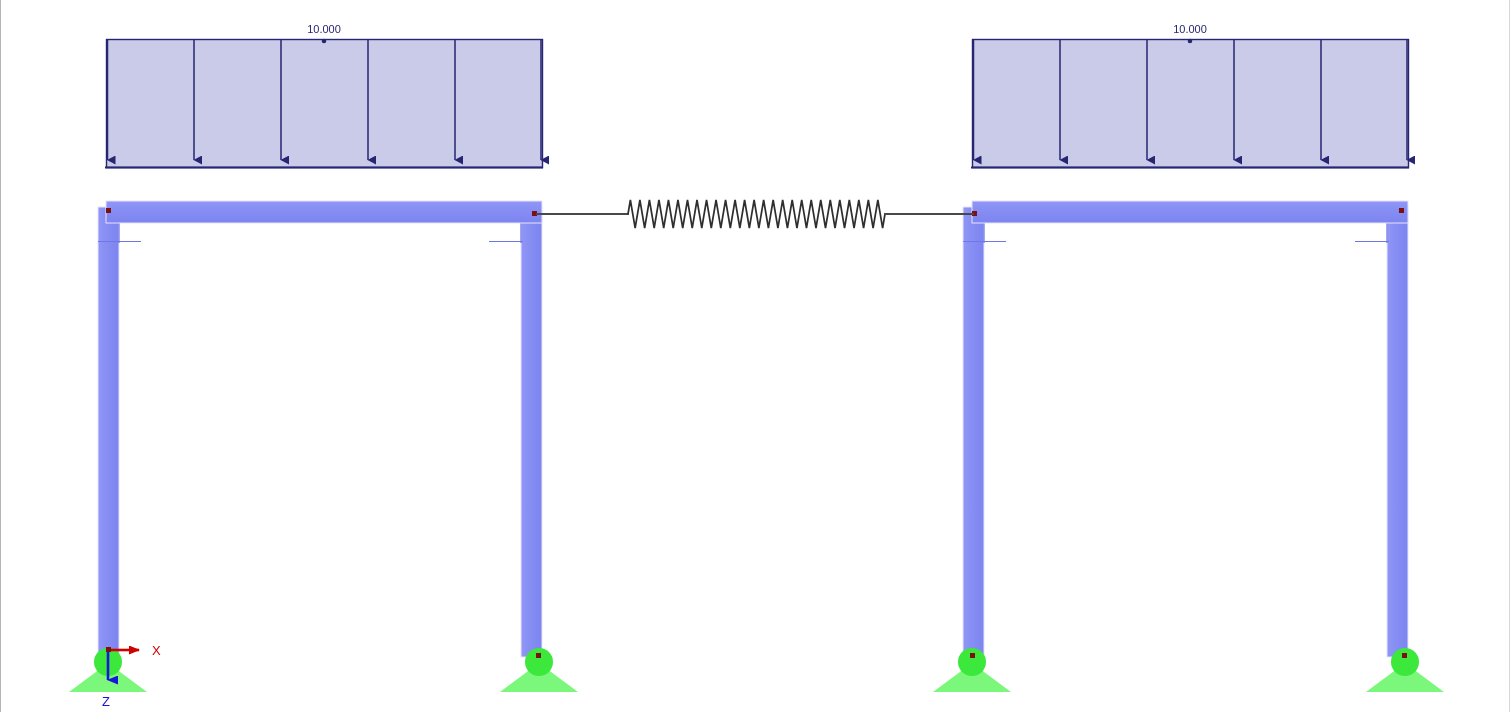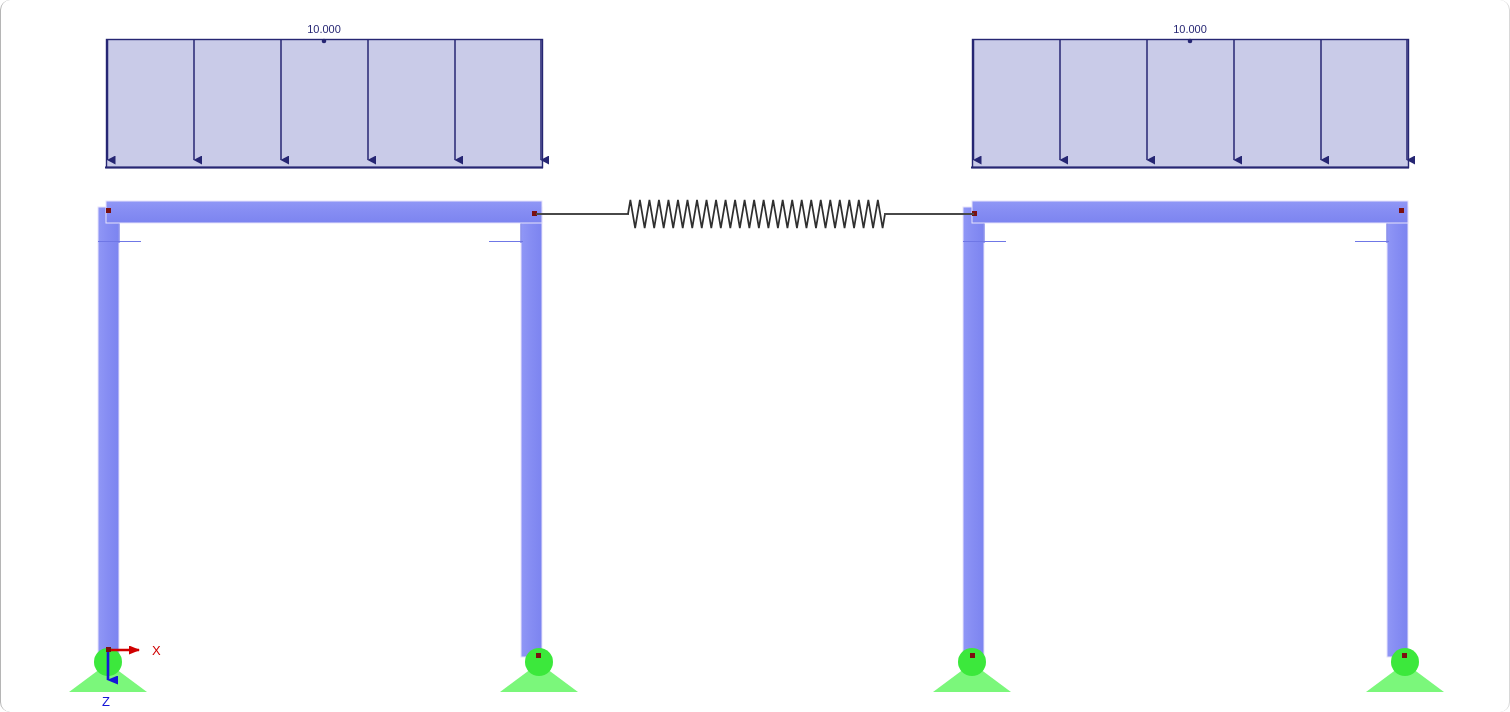--- a/index.html
+++ b/index.html
@@ -12,21 +12,20 @@
   }
   #viewport {
     position: relative;
     width: 1510px;
     height: 712px;
     background: #ffffff;
     border-left: 1px solid #b5b5b5;
     border-right: 1px solid #d8d8d8;
     box-sizing: border-box;
     overflow: hidden;
-    border-radius: 10px;
   }
   #model-svg {
     position: absolute;
     left: 0;
     top: 0;
     width: 1510px;
     height: 712px;
     display: block;
   }
   .load-label {

